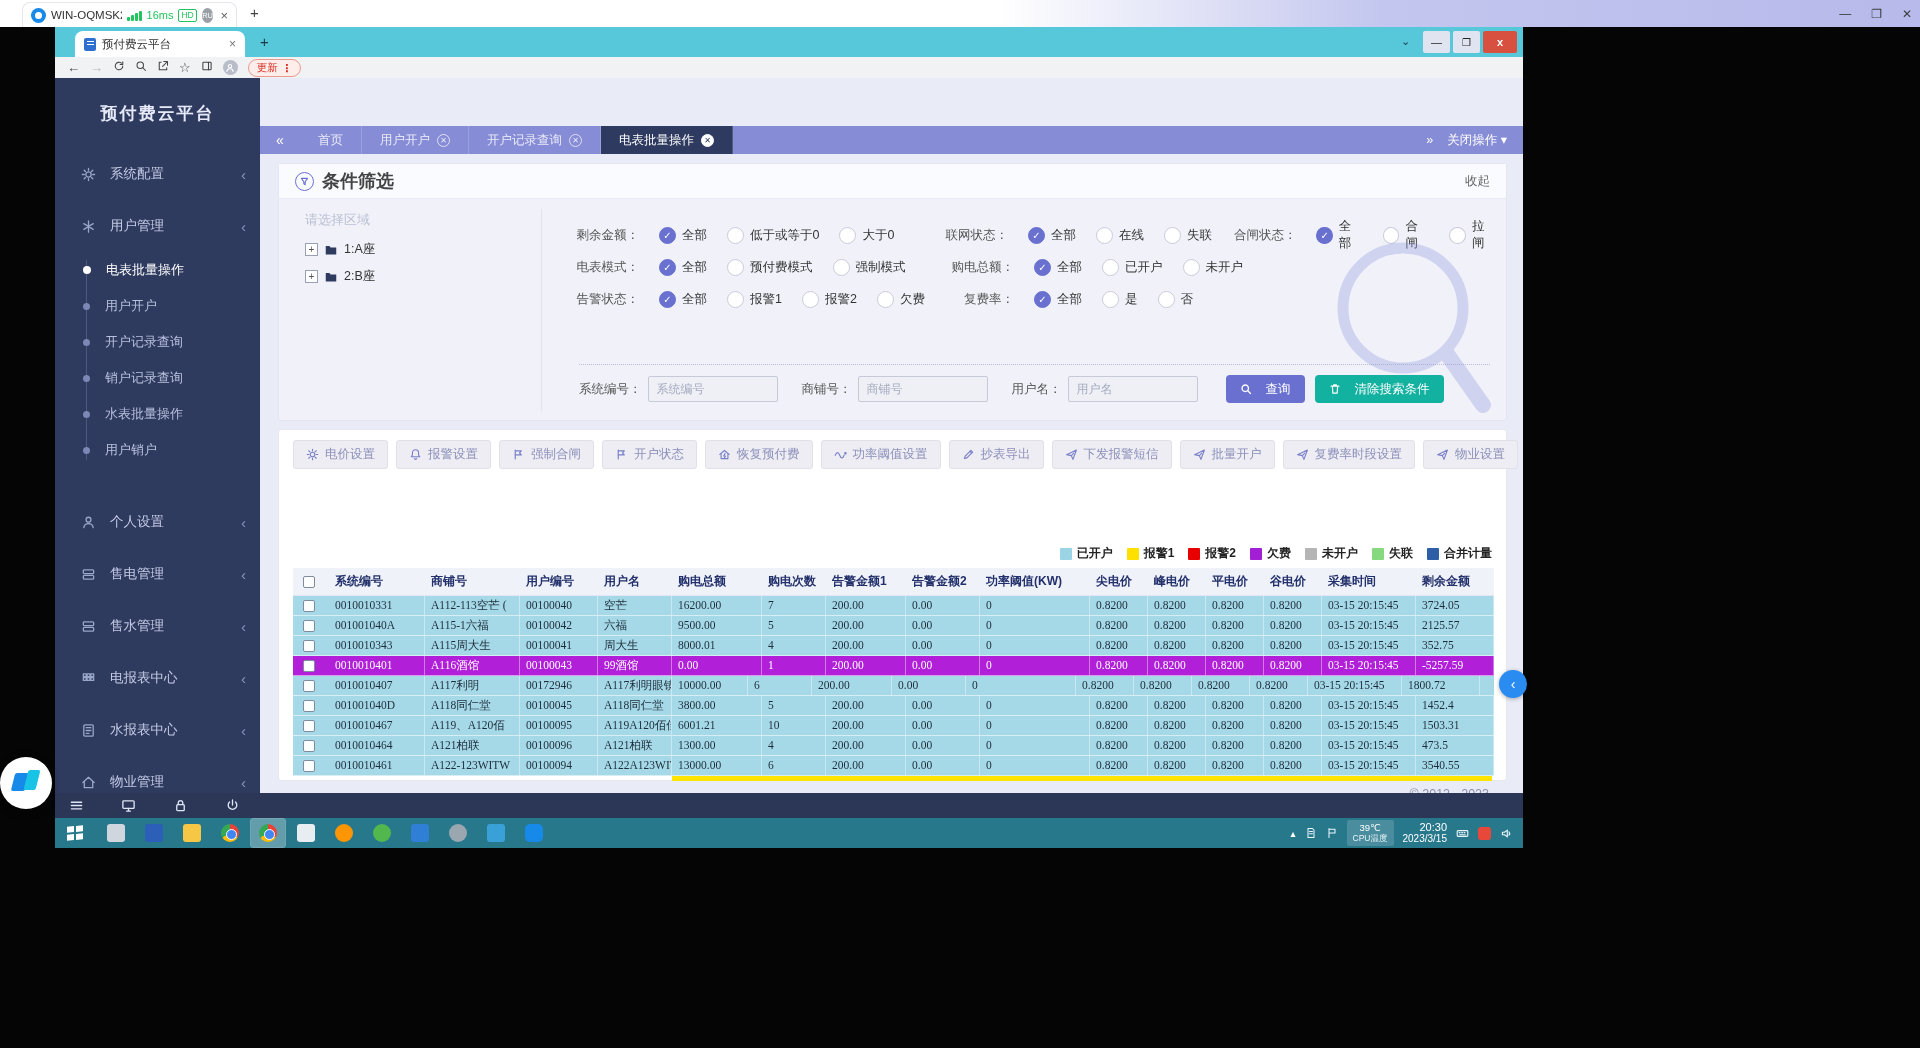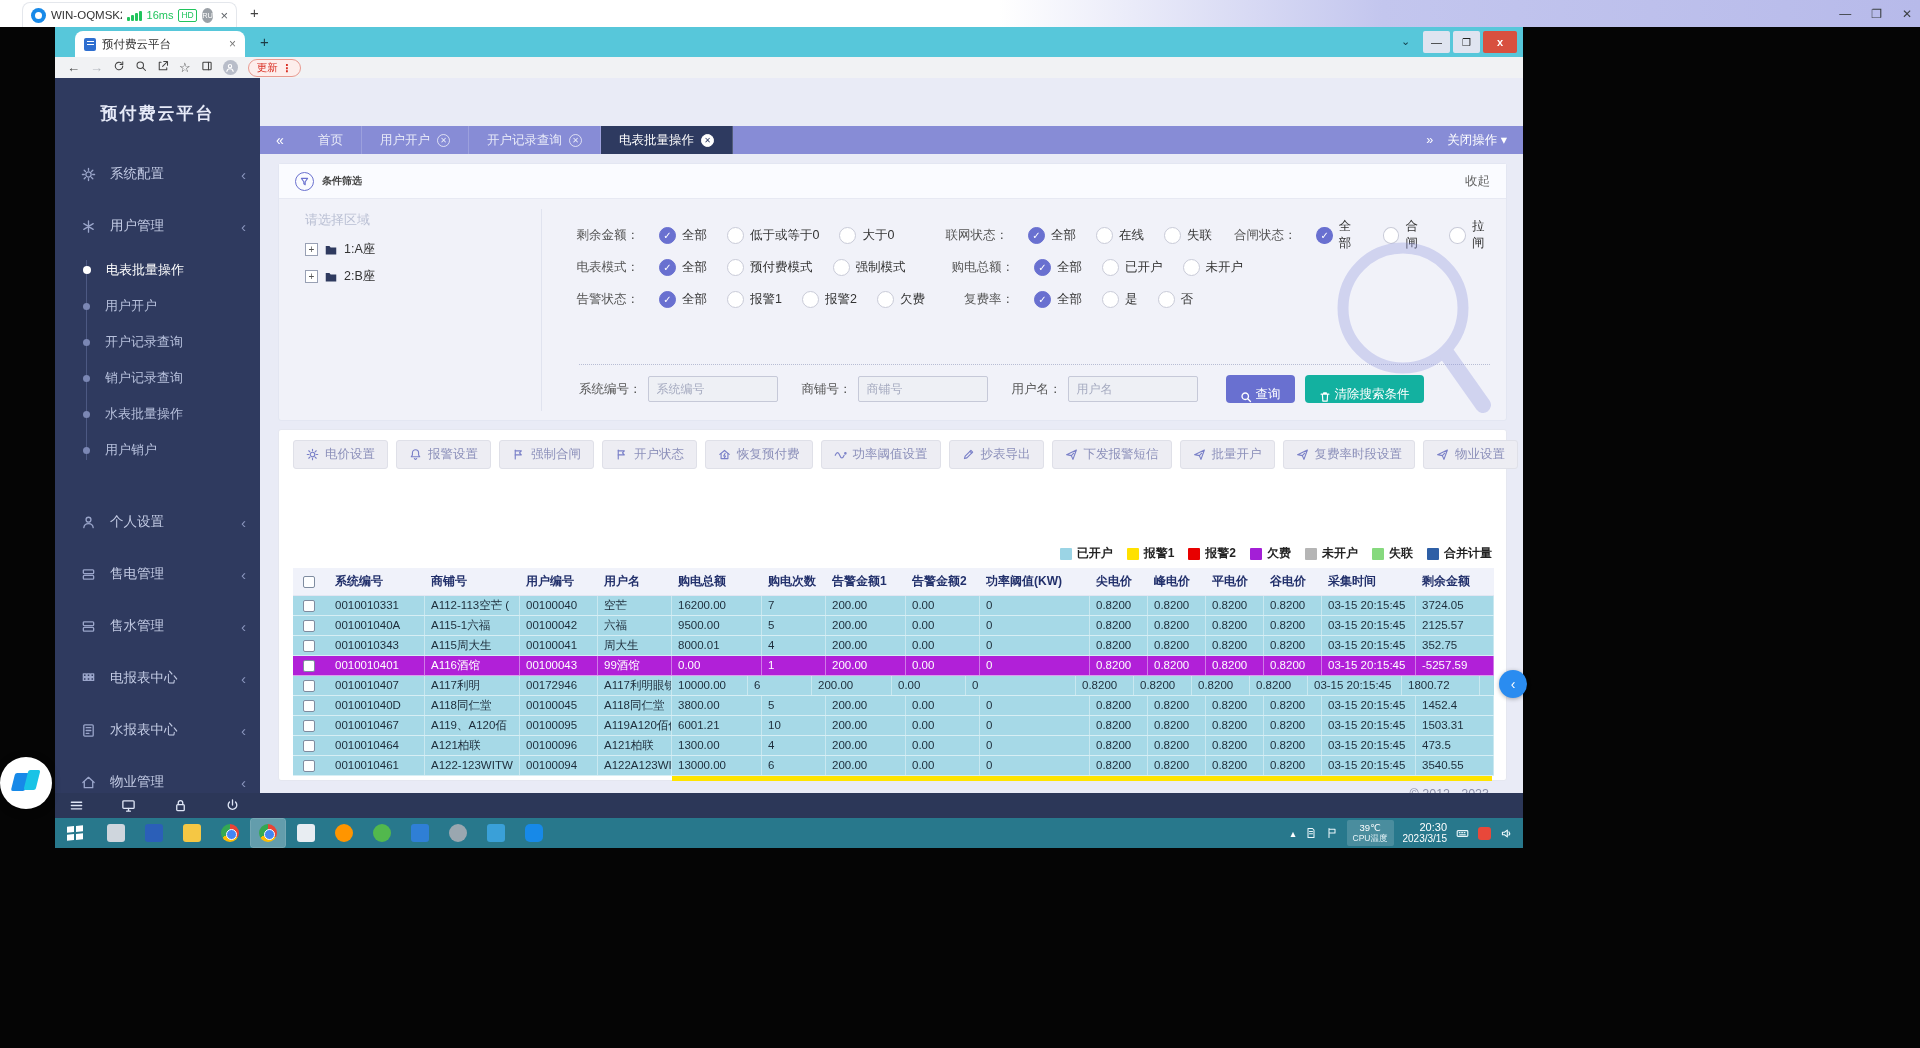--- a/index.html
+++ b/index.html
@@ -87,21 +87,21 @@
   .tclose { width:13px; height:13px; border-radius:50%; border:1px solid rgba(255,255,255,.7); font-size:8px; display:flex; align-items:center; justify-content:center; color:#e8eaf8;}
   .atab.active .tclose { background:#fff; color:#2e3a60; border-color:#fff;}
   .at-right { margin-left:auto; display:flex; align-items:center; gap:14px; padding-right:16px; color:#fff; font-size:12.5px;}
 
   
   .content { position:absolute; left:0; top:76px; width:1263px; height:664px; }
 
   .filter-card { position:absolute; left:18px; top:9px; width:1229px; height:258px; background:#f1f2f9; border:1px solid #e3e6f2; border-radius:3px;}
   .fc-head { height:35px; background:#fafbff; border-bottom:1px solid #e7e9f3; display:flex; align-items:center; padding:0 16px;}
   .funnel-badge { width:19px; height:19px; border-radius:50%; border:1.5px solid #6a71cf; color:#6a71cf; display:flex; align-items:center; justify-content:center; margin-right:8px;}
-  .fc-title { font-size:10px; color:#444; font-weight:600;}
+  .fc-title { font-size:18px; color:#444; font-weight:600;}
   .fc-collapse { margin-left:auto; font-size:12.5px; color:#666; cursor:pointer;}
   .fc-body { position:relative; height:222px; }
   .tree { position:absolute; left:4px; top:0; width:262px; height:100%; padding:12px 0 0 22px;}
   .tree-ph { color:#b9bfd3; font-size:13px; margin-bottom:12px;}
   .tnode { display:flex; align-items:center; gap:6px; margin-bottom:10px; cursor:pointer;}
   .plusbox { width:13px; height:13px; border:1px solid #98a0b4; background:#fff; color:#555; font-size:10px; line-height:11px; text-align:center;}
   .tfold { color:#2f3a5f; display:flex;}
   .tnode .tl { font-size:12.5px; color:#333;}
   .vdiv { position:absolute; left:262px; top:10px; bottom:10px; width:1px; background:#e0e3ef;}
   .radios { position:absolute; left:284px; top:20px; right:10px;}
@@ -111,38 +111,38 @@
   .r-opt { display:flex; align-items:center; gap:6px; margin-left:20px; cursor:pointer;}
   .r-opt .txt { font-size:12.5px; color:#333;}
   .radio { width:17px; height:17px; border-radius:50%; background:#fff; border:1px solid #c9cbd8; display:flex; align-items:center; justify-content:center; color:#fff; font-size:10px;}
   .radio.on { background:#6970d0; border-color:#6970d0;}
   .dotted { position:absolute; left:300px; right:16px; top:165px; border-top:1px dotted #b8bdd4;}
   .inputs-row { position:absolute; left:300px; top:176px; display:flex; align-items:center;}
   .in-group { display:flex; align-items:center; margin-right:24px;}
   .in-label { font-size:12.5px; color:#555; margin-right:6px;}
   .in-box { width:130px; height:26px; background:#eef0f5; border:1px solid #c6c9d8; border-radius:2px; font-size:12px; color:#333; padding:0 8px; font-family:inherit;}
   .in-box::placeholder { color:#a6abc0; }
-  .btn { height:28px; border:none; border-radius:4px; color:#fff; font-size:12.5px; display:flex; align-items:flex-end; gap:4px; padding:0 14px; cursor:pointer; font-family:inherit;}
+  .btn { height:28px; border:none; border-radius:4px; color:#fff; font-size:12.5px; display:flex; align-items:center; gap:14px; padding:0 14px; cursor:pointer; font-family:inherit;}
   .btn-search { background:#6970d0; margin-left:4px;}
   .btn-clear { background:#13b1a0; margin-left:10px;}
   .watermark { position:absolute; right:6px; top:34px; opacity:.32; pointer-events:none;}
 
   .table-card { position:absolute; left:18px; top:275px; width:1229px; height:352px; background:#fff; border:1px solid #e5e7f0; border-radius:3px;}
   .tc-toolbar { position:absolute; left:14px; top:10px; display:flex; gap:8px;}
   .tool-btn { height:29px; background:#ededf3; border:1px solid #dfe0e8; border-radius:3px; display:flex; align-items:center; gap:6px; padding:0 12px; cursor:pointer;}
   .tool-btn .ti { color:#7a80c8; display:flex;}
   .tool-btn .tl { color:#8c90ba; font-size:12.5px; white-space:nowrap;}
   .legend { position:absolute; right:14px; top:115px; display:flex; gap:14px; align-items:center;}
   .lg-item { display:flex; align-items:center; gap:5px;}
   .lg-sw { width:12px; height:12px; border-radius:1px; display:inline-block;}
   .lg-lb { font-size:12px; color:#222; font-weight:600;}
   .gridtbl { position:absolute; left:14px; top:138px; width:1201px;}
   .g-head { display:flex; background:#f0f2fa; height:28px; align-items:center; border-bottom:1px solid #e3e6f2;}
   .g-head .hc { font-size:12px; font-weight:bold; color:#22306b; padding-left:6px; white-space:nowrap; overflow:hidden;}
-  .g-row { display:flex; height:20px; align-items:center; border-bottom:1px solid rgba(255,255,255,.55); cursor:pointer;}
+  .g-row { display:flex; height:20px; align-items:center; border-bottom:1px solid rgba(255,255,255,.55); cursor:pointer;font-family:Liberation Serif, serif;}
   .g-row .c { font-size:11.5px; padding-left:6px; white-space:nowrap; overflow:hidden; height:100%; line-height:19px; border-right:1px solid rgba(255,255,255,.4);}
   .row-open { background:#a6d9e7; color:#1d2c3a;}
   .row-arrears { background:#b120d8; color:#fff;}
   .cb { width:12px; height:12px; border:1px solid #7f8ca0; background:#fdfeff; border-radius:2px; display:inline-block; margin-left:10px;}
   .cbcell { width:36px; flex:none; display:flex; align-items:center; height:100%;}
   .partial-strip { position:absolute; left:393px; right:14px; top:346px; height:5px; background:#ffe400;}
   .copyright { position:absolute; right:34px; top:633px; font-size:12.5px; color:#8b8fa8;}
 
   .bottom-bar { position:absolute; left:0; top:715px; width:1468px; height:25px; background:#2c3758; display:flex; align-items:center; gap:37px; padding-left:14px; color:#dfe6f6;}
   .bb-ic { display:flex; align-items:center; }

